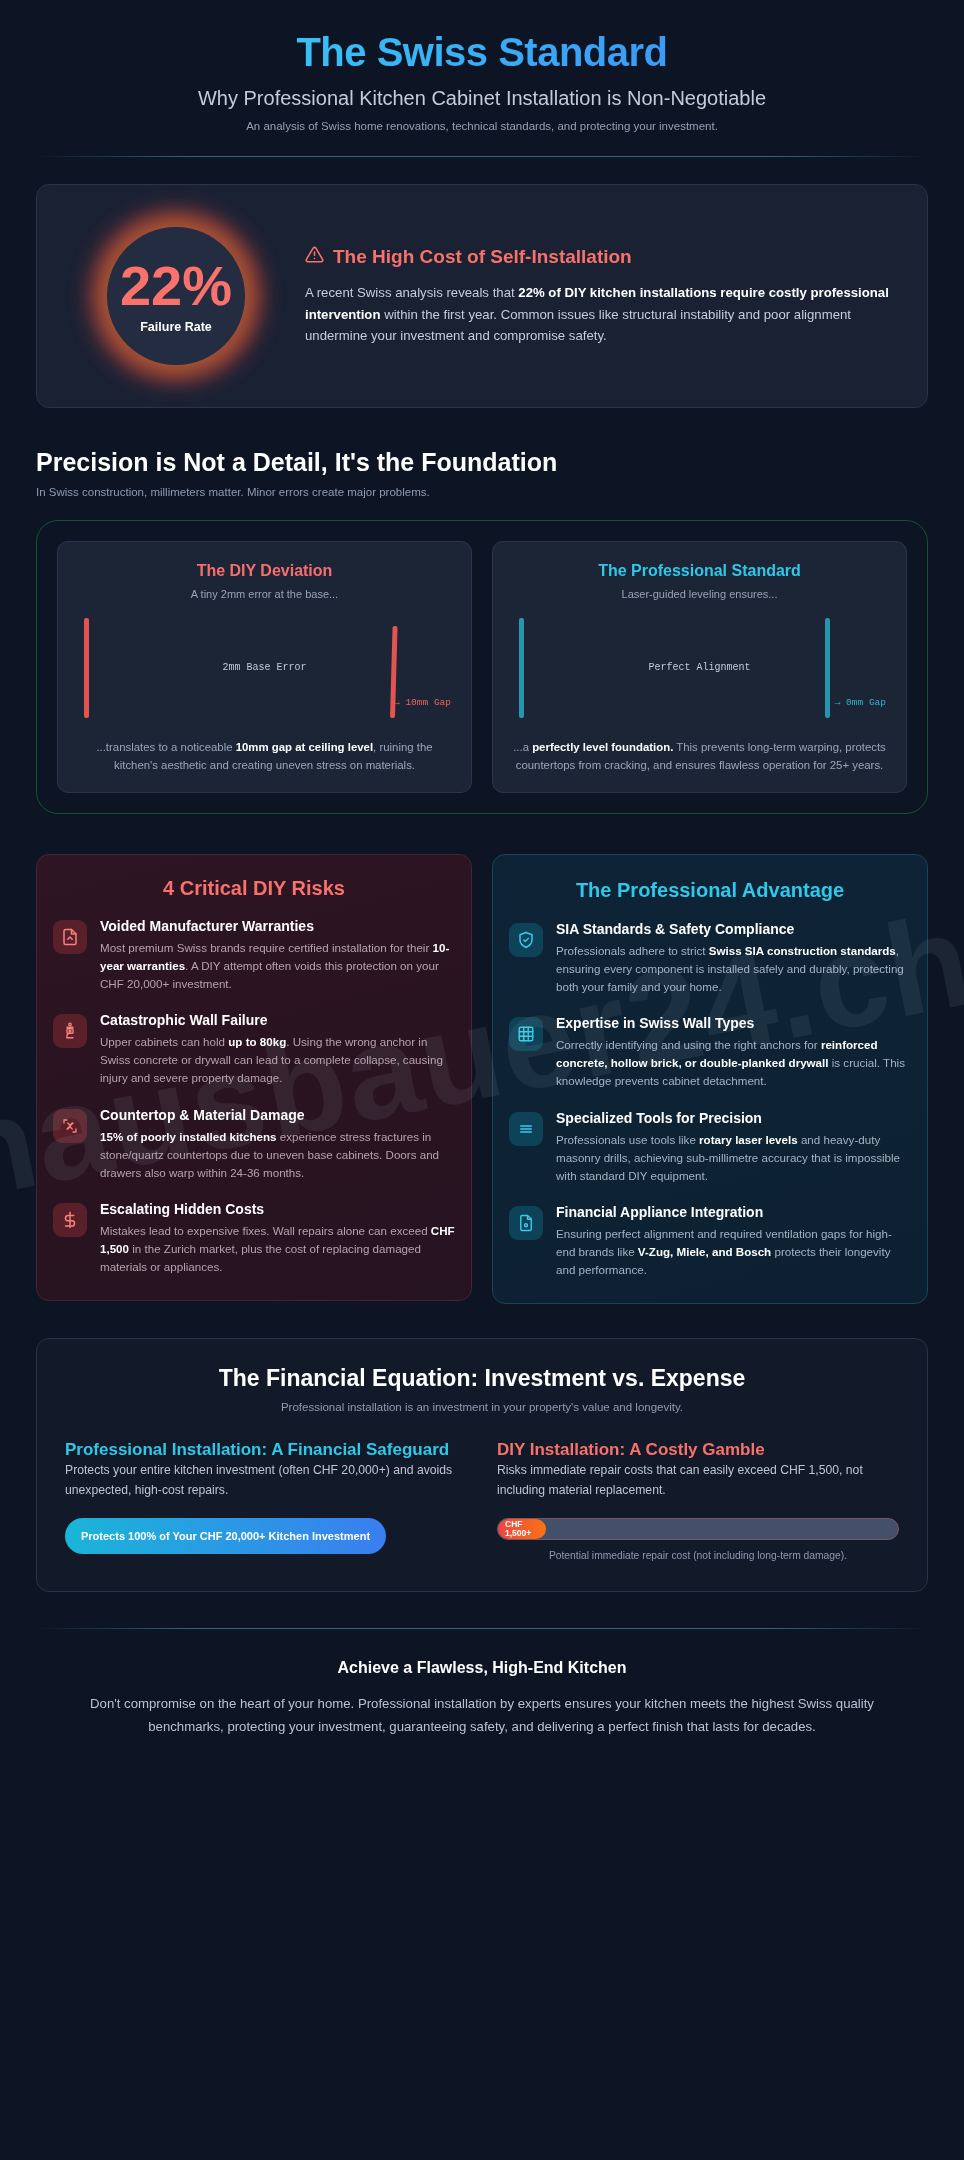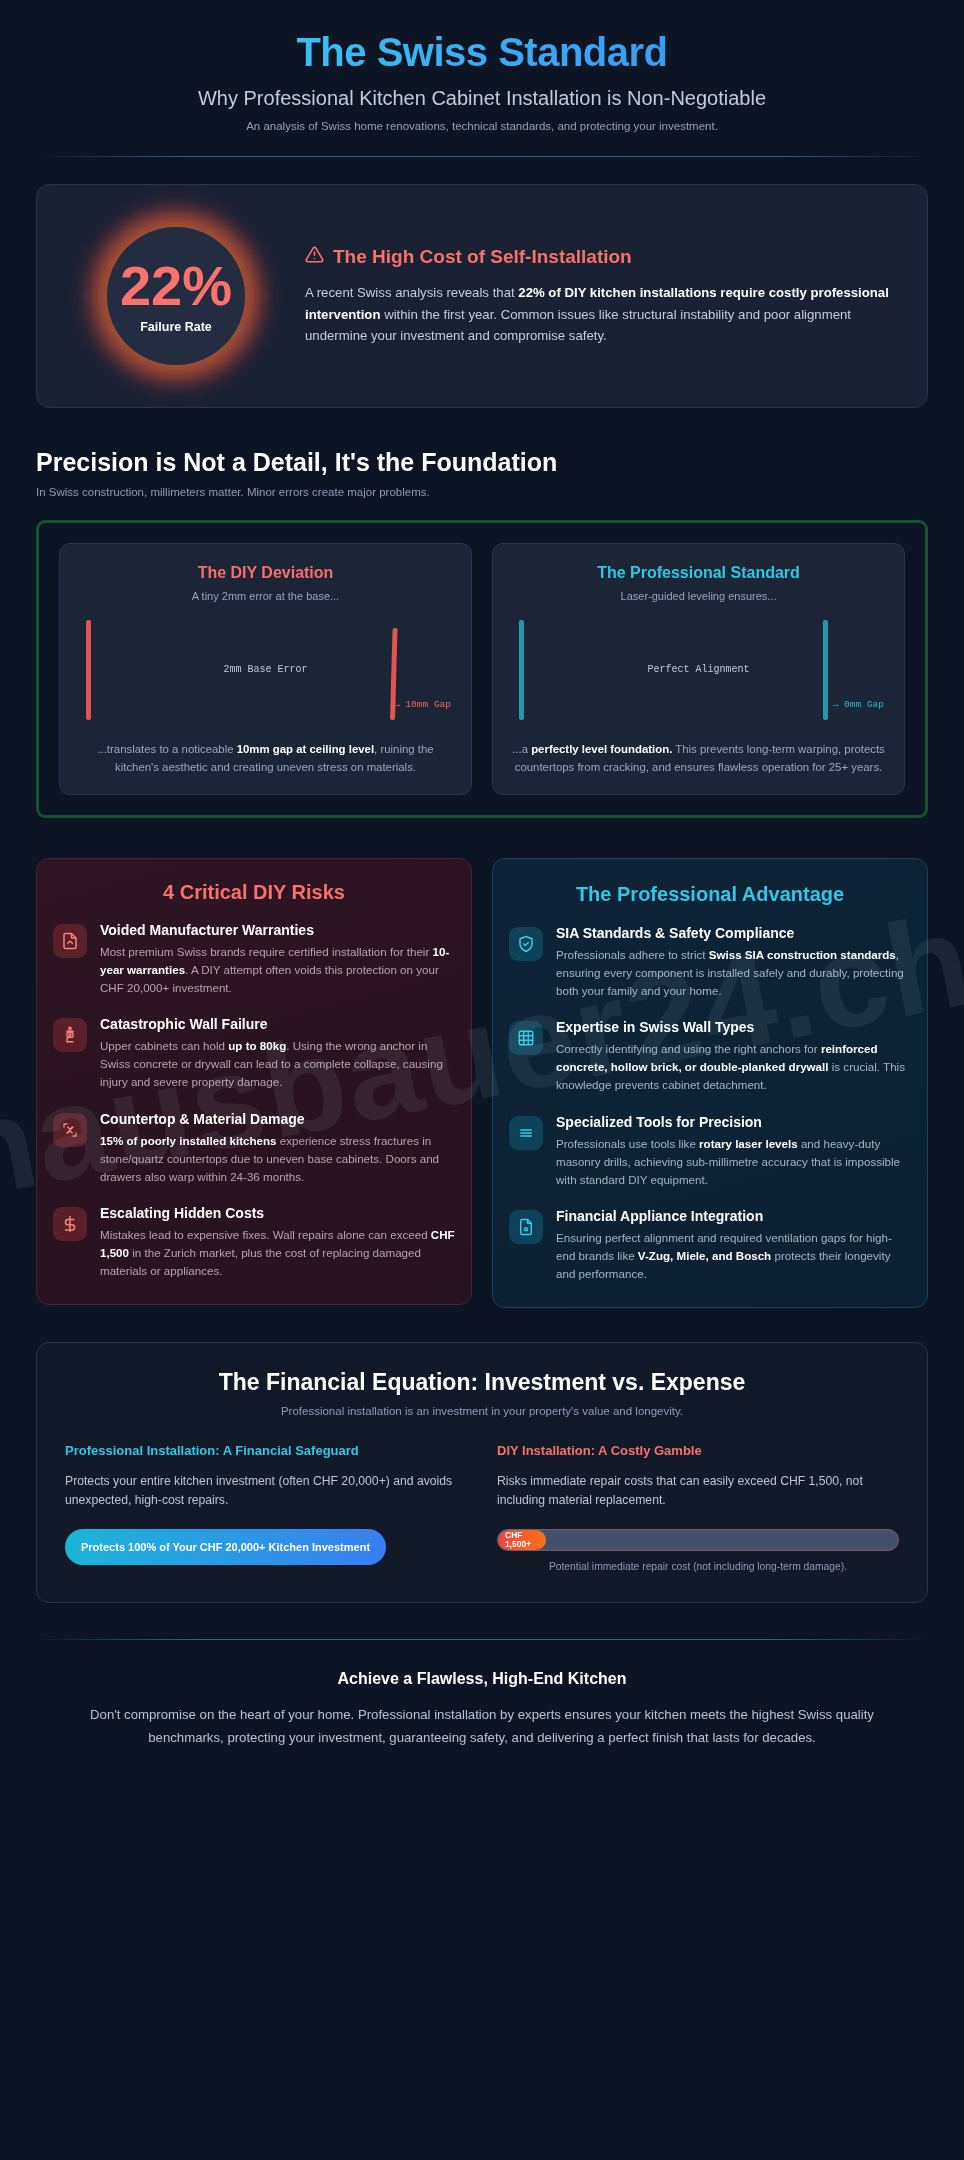--- a/index.html
+++ b/index.html
@@ -115,22 +115,22 @@
   .stat-body b { color: #fff; font-weight: 700; }
 
   
   .sec-head { text-align: left; margin: 40px 0 0; }
   .sec-head h2 { font-size: 25px; font-weight: 700; color: #fff; }
   .sec-head p { font-size: 11.5px; color: #8e9bb0; margin-top: 9px; }
 
   
   .cmp-wrap {
     margin-top: 22px;
-    border: 3px solid #14532d;
-    border-radius: 9px;
+    border: 1px solid #14532d;
+    border-radius: 22px;
     padding: 20px;
     display: flex; gap: 20px;
   }
   .cmp {
     flex: 1;
     background: #1c2536;
     border: 1px solid #2b364d;
     border-radius: 11px;
     padding: 20px 18px 18px;
     text-align: center;
@@ -200,21 +200,21 @@
     margin-top: 34px;
     background: #18203080;
     border: 1px solid #2a3347;
     border-radius: 13px;
     padding: 26px 28px 30px;
   }
   .fin > h2 { text-align: center; font-size: 23px; font-weight: 700; color: #fff; }
   .fin > p.sub { text-align: center; font-size: 11.5px; color: #8e9bb0; margin-top: 9px; }
   .fin-cols { display: flex; gap: 30px; margin-top: 26px; }
   .fcol { flex: 1; }
-  .fcol h4 { font-size: 13px; font-weight: 700; line-height: 1.3; margin-bottom: 12px; }
+  .fcol h4 { font-size: 17px; font-weight: 700; line-height: 1.3; }
   .fcol.safe h4 { color: #2fc8e8; }
   .fcol.gamble h4 { color: #f8716a; }
   .fcol p { font-size: 12.2px; line-height: 1.6; color: #bcc5d4; }
   .pill {
     display: inline-block; margin-top: 18px;
     background: linear-gradient(90deg, #1ab5d8 0%, #3a7ef0 100%);
     color: #fff; font-size: 11px; font-weight: 700;
     padding: 12px 16px; border-radius: 999px;
   }
   .track {

